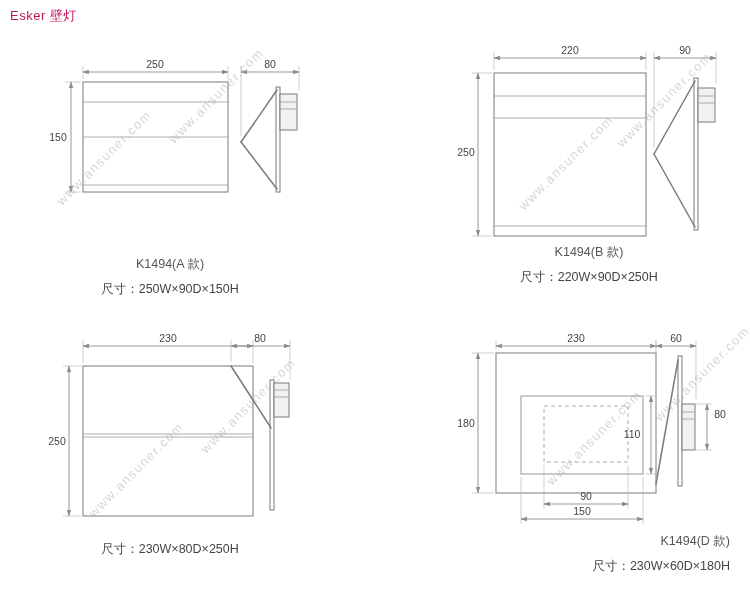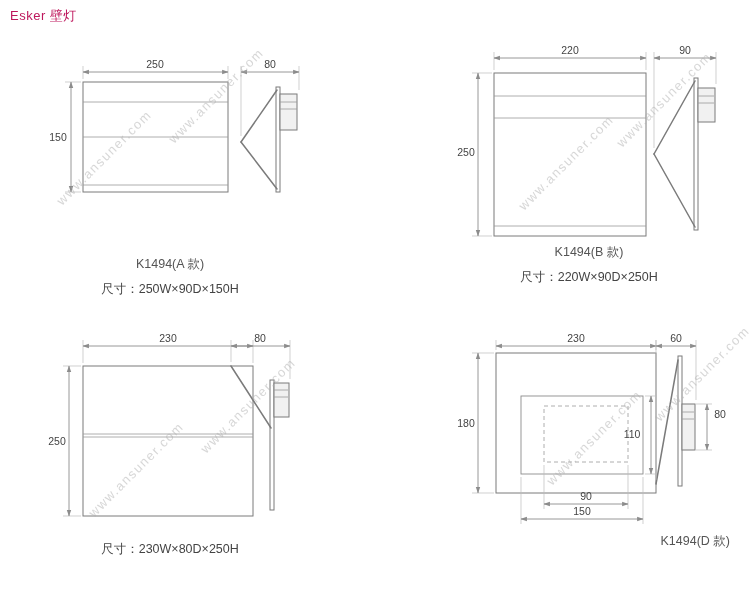--- a/index.html
+++ b/index.html
@@ -208,20 +208,21 @@
     <g>
       <line class="ext" x1="240" y1="80" x2="256" y2="80"></line>
       <line class="ext" x1="240" y1="126" x2="256" y2="126"></line>
       <line class="dim" marker-start="url(#ar)" marker-end="url(#ar)" x1="251" y1="80" x2="251" y2="126"></line>
       <text x="264" y="94" text-anchor="middle">80</text>
     </g>
   </svg>
 </figure>
 <div class="caption-block" style="left:448px;top:517px;width:282px;text-align:right;">
   <div class="model">K1494(D 款)</div>
+  <div class="size">尺寸：230W×60D×180H</div>
 </div>
 
 <span class="wm" style="left:40px;top:150px;">www.ansuner.com</span>
 <span class="wm" style="left:152px;top:88px;">www.ansuner.com</span>
 <span class="wm" style="left:502px;top:155px;">www.ansuner.com</span>
 <span class="wm" style="left:600px;top:92px;">www.ansuner.com</span>
 <span class="wm" style="left:72px;top:462px;">www.ansuner.com</span>
 <span class="wm" style="left:184px;top:398px;">www.ansuner.com</span>
 <span class="wm" style="left:530px;top:430px;">www.ansuner.com</span>
 <span class="wm" style="left:638px;top:366px;">www.ansuner.com</span>

